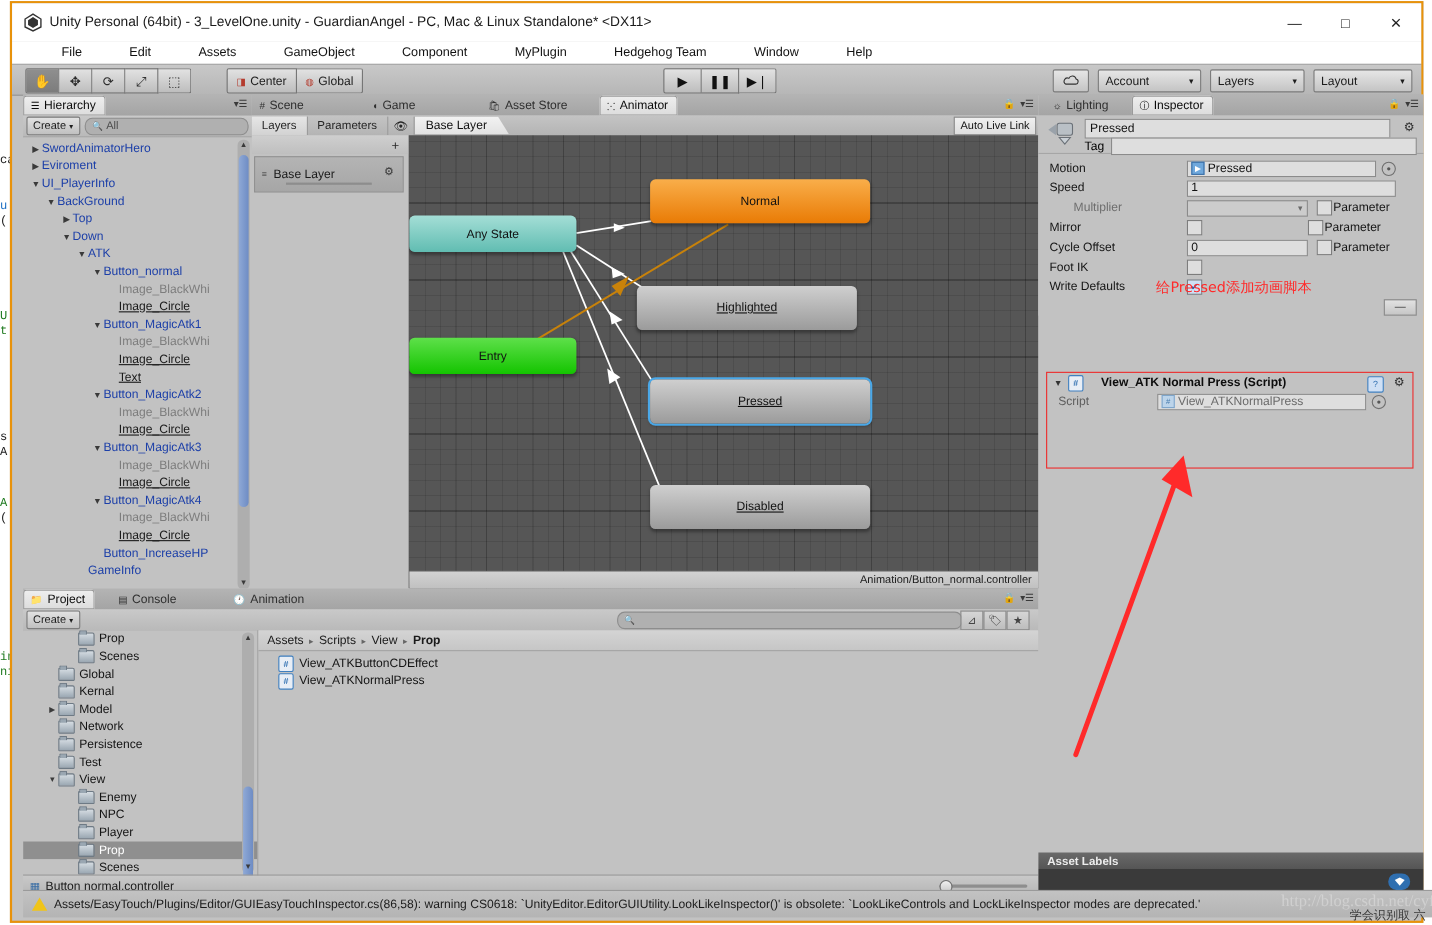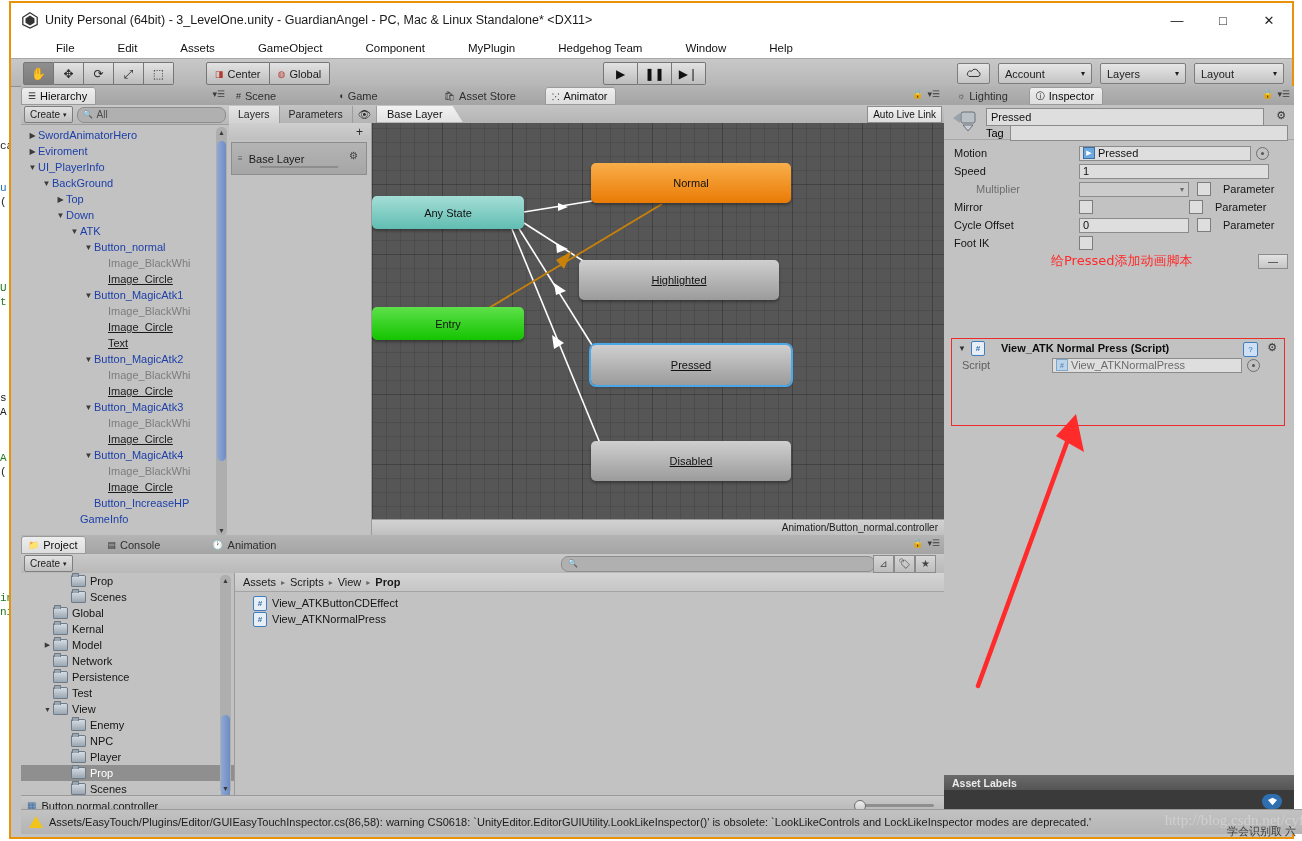--- a/index.html
+++ b/index.html
@@ -183,21 +183,21 @@
   .ir{height:18px;display:flex;align-items:center;padding-left:10px;font-size:11px;color:#151515;}
   .ir .lab{width:125px;flex:none;}
   .ir .lab.sub{padding-left:22px;color:#6e6e6e;width:103px;}
   .field{height:15px;background:#dedede;border:1px solid #8b8b8b;display:flex;align-items:center;padding:0 3px;font-size:11px;color:#111;gap:3px;box-sizing:border-box;}
   .objfield{width:172px;}
   .objfield .oic{width:10px;height:10px;background:#6fa8dc;border:1px solid #3b6ea5;display:flex;align-items:center;justify-content:center;font-size:7px;color:#fff;flex:none;}
   .radio-o{width:11px;height:11px;border-radius:50%;border:1px solid #6f6f6f;background:#c2c2c2;display:inline-flex;align-items:center;justify-content:center;margin-left:5px;flex:none;}
   .radio-o:after{content:"";width:3px;height:3px;border-radius:50%;background:#555;}
   .cbx{width:12px;height:12px;background:#dedede;border:1px solid #7d7d7d;display:inline-flex;align-items:center;justify-content:center;font-size:9px;color:#2b5fa8;flex:none;}
   .cbx.on{background:#cfe0f5;}
-  .pm{display:flex;align-items:center;gap:12px;margin-left:8px;font-size:11px;color:#151515;}
+  .pm{display:flex;align-items:center;gap:1px;margin-left:8px;font-size:11px;color:#151515;}
   .dropf{width:110px;height:15px;background:#cccccc;border:1px solid #8b8b8b;display:flex;align-items:center;justify-content:flex-end;padding-right:4px;font-size:8px;color:#6a6a6a;box-sizing:border-box;}
   #trans-box{margin:4px 6px 0 6px;border:1px solid #8b8b8b;background:#d8d8d8;}
   #trans-head{height:16px;background:linear-gradient(#eeeeee,#dcdcdc);display:flex;align-items:center;justify-content:space-between;padding:0 6px;font-size:11px;color:#111;border-bottom:1px solid #a8a8a8;}
   #trans-empty{height:22px;display:flex;align-items:center;padding-left:8px;font-size:11px;color:#111;background:#e2e2e2;}
   #trans-minus{display:flex;justify-content:flex-end;padding:2px 6px 0 0;}
   .minus-btn{width:28px;height:13px;background:linear-gradient(#e2e2e2,#c6c6c6);border:1px solid #8b8b8b;display:flex;align-items:center;justify-content:center;font-size:10px;color:#333;}
   #script-comp{
     position:absolute;left:7px;top:252px;width:334px;height:88px;
     border:1.5px solid #ee2b2b;background:#c2c2c2;box-sizing:border-box;
   }
@@ -748,20 +748,24 @@
           <span class="cbx"></span>
           <span>Parameter</span>
         </span>
       </div>
 
       <div class="ir">
         <span class="lab">Foot IK</span>
         <span class="cbx"></span>
       </div>
 
+      <div class="ir">
+        <span class="lab">Write Defaults</span>
+        <span class="cbx on">✔</span>
+      </div>
 
       <div id="trans-minus">
         <div class="minus-btn">—</div>
       </div>
     </div>
 
     <div id="script-comp">
       <div id="sc-head">
         <span style="font-size:8px;color:#333;">▼</span>
         <span class="cs-icon">#</span>

